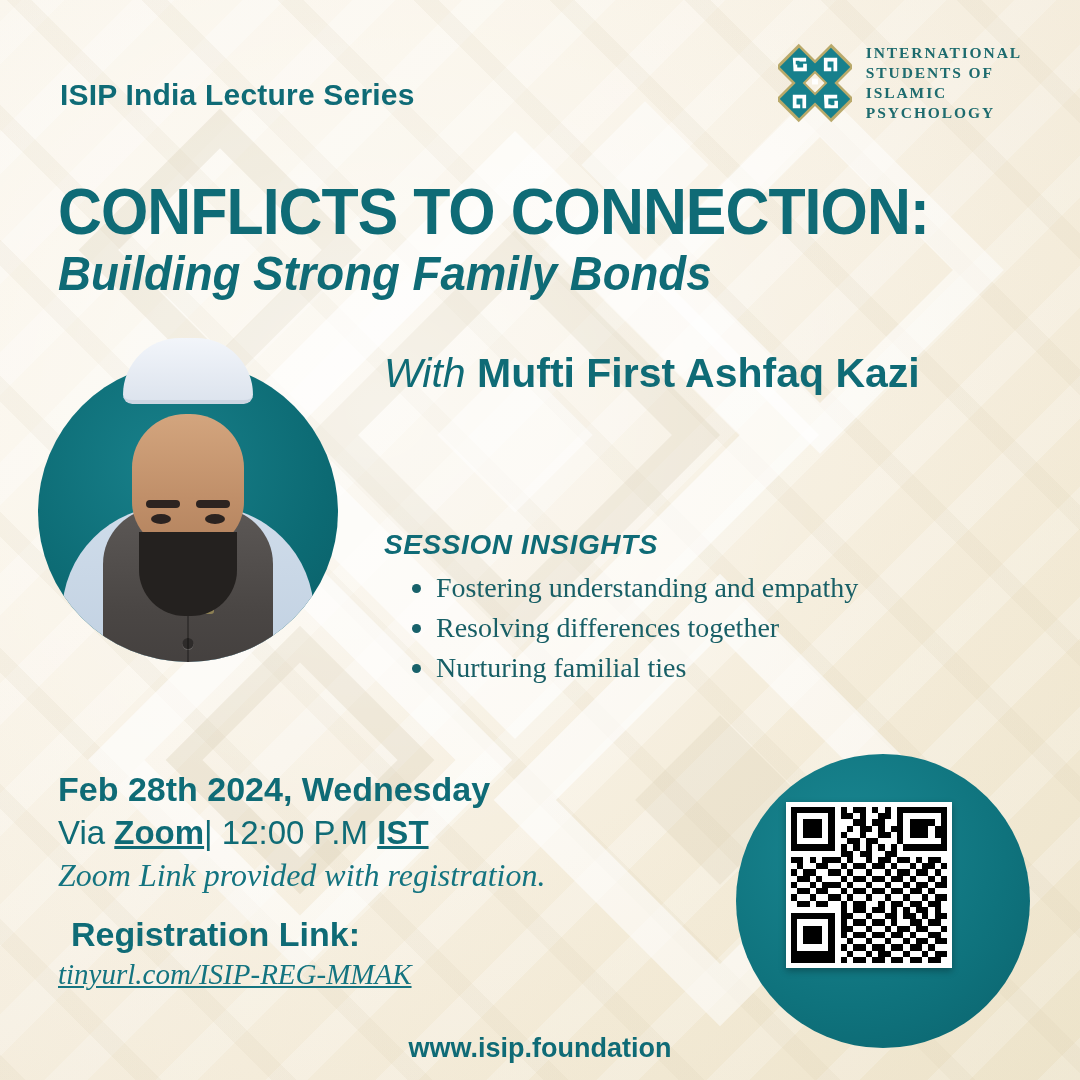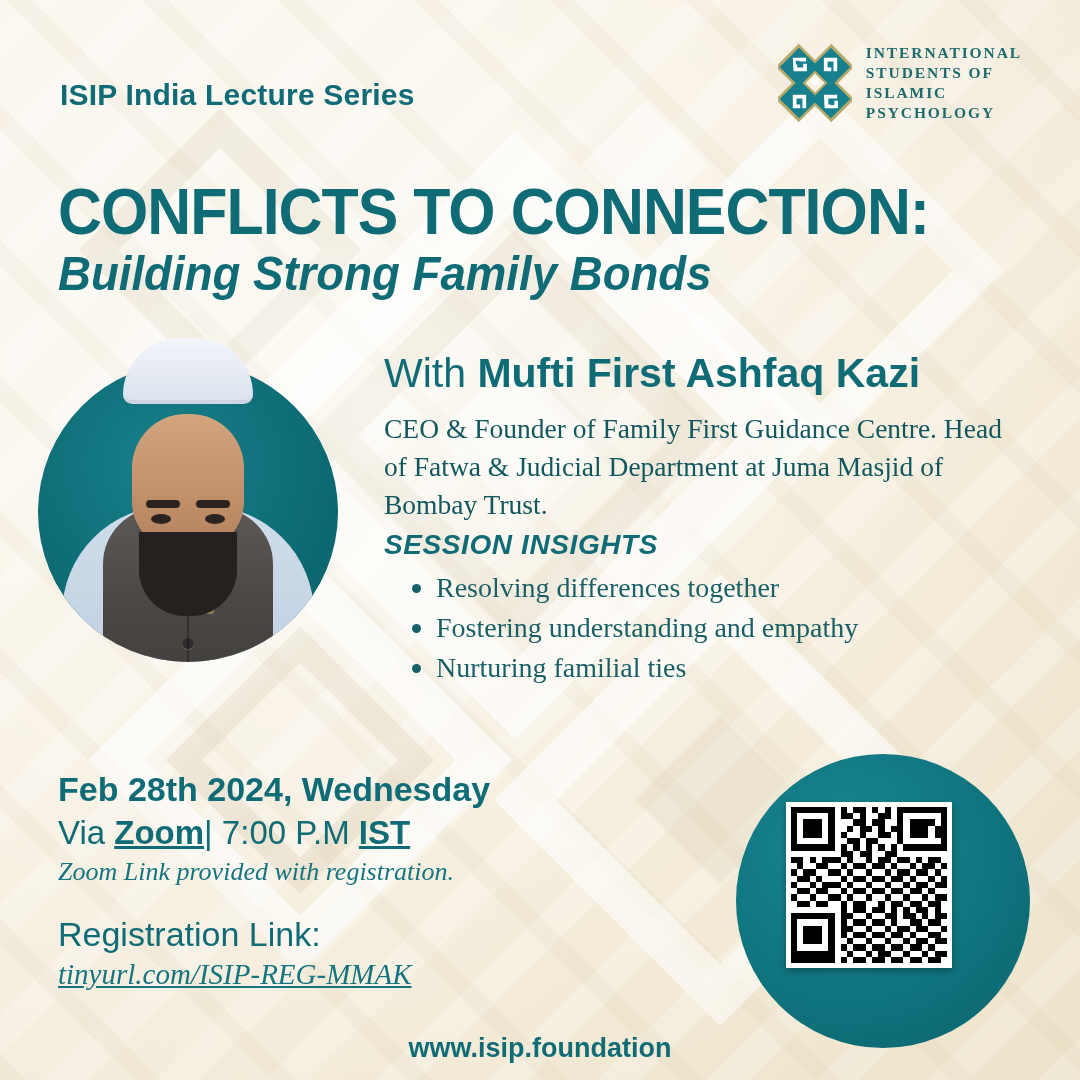--- a/index.html
+++ b/index.html
@@ -168,21 +168,21 @@
     background:linear-gradient(180deg,#f2f5fa 0%, #dde4ee 100%);
     border-bottom:4px solid #cdd6e2;
     z-index:5;
   }
 
   
   .with-line{
     position:absolute; left:384px; top:350px;
     font-size:41px; color:#0f6b76; white-space:nowrap;
   }
-  .with-word{ font-weight:normal; }
+  .with-word{ font-style:italic; font-weight:normal; }
   .with-name{ font-weight:bold; }
 
   .bio{
     position:absolute; left:384px; top:410px; width:620px;
     font-family:"Liberation Serif", serif;
     font-size:27.5px; line-height:1.38; color:#11575f;
   }
 
   .insights-head{
     position:absolute; left:384px; top:529px;
@@ -207,25 +207,25 @@
     font-size:34px; font-weight:bold; color:#0f6b76; white-space:nowrap;
   }
   .via-line{
     position:absolute; left:58px; top:814px;
     font-size:33px; color:#0f6b76; white-space:nowrap;
   }
   .via-line .b{ font-weight:bold;text-decoration:underline; }
   .note-line{
     position:absolute; left:58px; top:857px;
     font-family:"Liberation Serif", serif;
-    font-size:26px; font-style:italic; color:#147480; white-space:nowrap;
+    font-size:32px; font-style:italic; color:#147480; white-space:nowrap;
   }
   .reg-head{
-    position:absolute; left:58px; top:915px;
-    font-size:34px; font-weight:normal; color:#0f6b76; white-space:nowrap;
+    position:absolute; left:71px; top:915px;
+    font-size:34px; font-weight:bold; color:#0f6b76; white-space:nowrap;
   }
   .reg-link{
     position:absolute; left:58px; top:958px;
     font-family:"Liberation Serif", serif;
     font-size:29px; font-style:italic; color:#147480;
     text-decoration:underline; white-space:nowrap;
   }
 
   
   .qr-circle{
@@ -342,34 +342,33 @@
           <div class="p-beard"></div>
         </div>
       </div>
       <div class="p-cap"></div>
     </div>
 
     <div class="with-line">
       <span class="with-word">With </span><span class="with-name">Mufti First Ashfaq Kazi</span>
     </div>
 
-    <div class="bio">CEO &amp; Founder of Family First Guidance Centre. Head of Fatwa &amp; Judicial Department at Juma Masjid of Bombay Trust.</div>
 
     <div class="insights-head">SESSION INSIGHTS</div>
 
     <ul class="insights-list">
+      <li>Fostering understanding and empathy</li>
       <li>Resolving differences together</li>
-      <li>Fostering understanding and empathy</li>
       <li>Nurturing familial ties</li>
     </ul>
 
     <div class="date-line">Feb 28th 2024, Wednesday</div>
 
     <div class="via-line">
-      <span>Via </span><span class="b">Zoom</span><span>| </span><span>7:00 P.M </span><span class="b">IST</span>
+      <span>Via </span><span class="b">Zoom</span><span>| </span><span>12:00 P.M </span><span class="b">IST</span>
     </div>
 
     <div class="note-line">Zoom Link provided with registration.</div>
 
     <div class="reg-head">Registration Link:</div>
 
     <a class="reg-link" href="#">tinyurl.com/ISIP-REG-MMAK</a>
 
     <div class="qr-circle"></div>
     <div class="qr-box">

